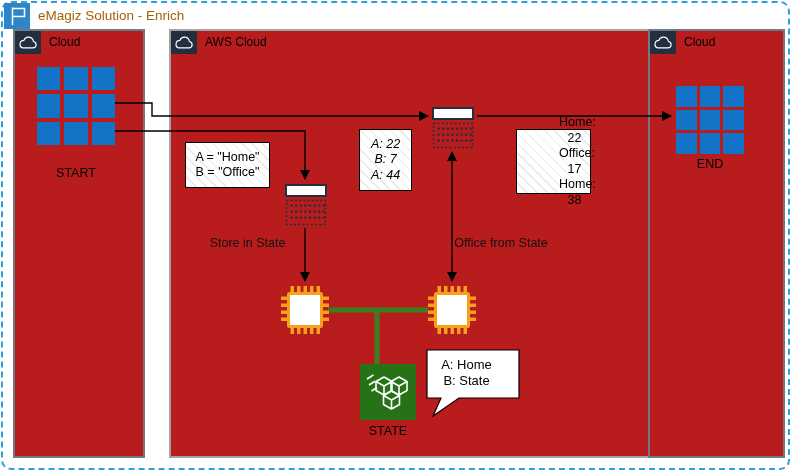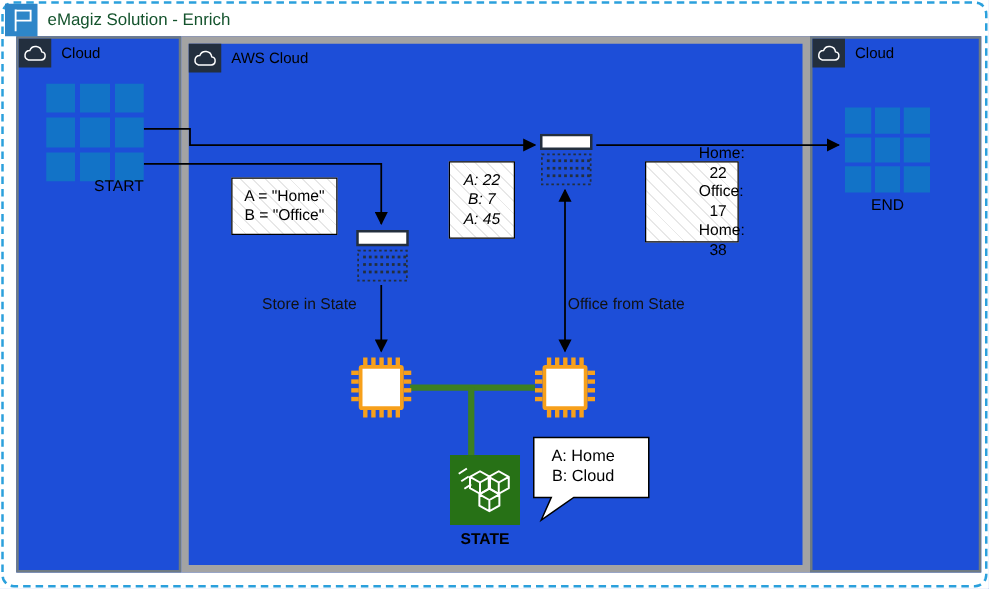--- a/index.html
+++ b/index.html
@@ -2,25 +2,25 @@
 <html><head>
 <meta charset="utf-8">
 <style>
   html,body{margin:0;padding:0;background:#fff;}
   body{width:791px;height:471px;position:relative;overflow:hidden;
        font-family:"Liberation Sans",sans-serif;color:#000;}
   .canvas{position:absolute;inset:1px;border:2px dashed #2BA0DC;border-radius:10px;}
   .abs{position:absolute;}
   
   .flag-box{left:4px;top:3px;width:26px;height:26px;background:#2E86C8;z-index:4;}
-  .title{left:38px;top:8px;font-size:13.5px;color:#14532d;z-index:4;white-space:nowrap;}
-  
-  .container{position:absolute;top:29px;height:429px;background:#1d4ed8;box-sizing:border-box;z-index:1;}
+  .title{left:38px;top:8px;font-size:13.5px;color:#a16207;z-index:4;white-space:nowrap;}
+  
+  .container{position:absolute;top:29px;height:429px;background:#b91c1c;box-sizing:border-box;z-index:1;}
   .c-gray{border:2px solid #6F7B82;}
-  .c-dark{border:6px solid #a3a3a3;}
+  .c-dark{border:2px solid #a3a3a3;margin-left:24px;}
   .hdr-box{position:absolute;left:0;top:0;width:26px;height:23px;background:#232F3E;
            display:flex;align-items:center;justify-content:center;}
   .hdr-label{position:absolute;left:34px;top:4px;font-size:12px;}
   
   .grid9{display:grid;grid-template-columns:repeat(3,1fr);z-index:3;}
   .grid9 div{background:#1273C7;}
   .node-label{font-size:12.5px;text-align:center;z-index:3;}
   
   .note{box-sizing:border-box;border:1px solid #000;background:#fff;z-index:3;
         background-image:repeating-linear-gradient(45deg,rgba(110,110,110,.16) 0 1px,transparent 1px 7px);
@@ -99,21 +99,21 @@
   <div></div>
     <div></div>
     <div></div>
     <div></div>
     <div></div>
     <div></div>
     <div></div>
     <div></div>
     <div></div>
 </div>
-<div class="abs node-label" style="left:37px;top:142px;width:78px;text-align:right;">START</div>
+<div class="abs node-label" style="left:37px;top:166px;width:78px;">START</div>
 
 <div class="abs grid9" style="left:676px;top:86px;width:68px;height:68px;gap:3px;">
   <div></div>
     <div></div>
     <div></div>
     <div></div>
     <div></div>
     <div></div>
     <div></div>
     <div></div>
@@ -232,36 +232,36 @@
 <div class="abs state-box" style="left:360px;top:364px;width:56px;height:56px;">
   <svg width="56" height="56" viewBox="0 0 56 56">
     <g fill="none" stroke="#fff" stroke-width="1.6" stroke-linejoin="round">
       <path d="M24,13 L32,17.5 L32,26.5 L24,31 L16,26.5 L16,17.5 Z M16,17.5 L24,22 L32,17.5 M24,22 L24,31"></path>
       <path d="M39,13 L47,17.5 L47,26.5 L39,31 L31,26.5 L31,17.5 Z M31,17.5 L39,22 L47,17.5 M39,22 L39,31"></path>
       <path d="M31.5,27 L39.5,31.5 L39.5,40.5 L31.5,45 L23.5,40.5 L23.5,31.5 Z M23.5,31.5 L31.5,36 L39.5,31.5 M31.5,36 L31.5,45"></path>
       <path d="M7,15 L13.5,10.8 M9,21 L15,17.2 M11.5,27 L17,23.5"></path>
     </g>
   </svg>
 </div>
-<div class="abs node-label" style="left:349px;top:424px;width:78px;font-weight:bold;">STATE</div>
+<div class="abs node-label" style="left:349px;top:424px;width:78px;">STATE</div>
 
 <div class="abs note" style="left:185px;top:142px;width:85px;height:46px;">
   <div>A = "Home"</div>
   <div>B = "Office"</div>
 </div>
 <div class="abs note" style="left:359px;top:129px;width:53px;height:62px;font-style:italic;">
   <div>A: 22</div>
   <div>B: 7</div>
-  <div>A: 45</div>
+  <div>A: 44</div>
 </div>
 <div class="abs note" style="left:516px;top:129px;width:75px;height:65px;padding-left:42px;">
   <div>Home: 22</div>
   <div>Office: 17</div>
   <div>Home: 38</div>
 </div>
 
 <div class="abs bubble-text" style="left:427px;top:357px;width:79px;">
   <div>A: Home</div>
-  <div>B: Cloud</div>
+  <div>B: State</div>
 </div>
 
 <div class="abs edge-label" style="left:195px;top:236px;width:105px;">Store in State</div>
 <div class="abs edge-label" style="left:445px;top:236px;width:112px;">Office from State</div>
 
 </body></html>

